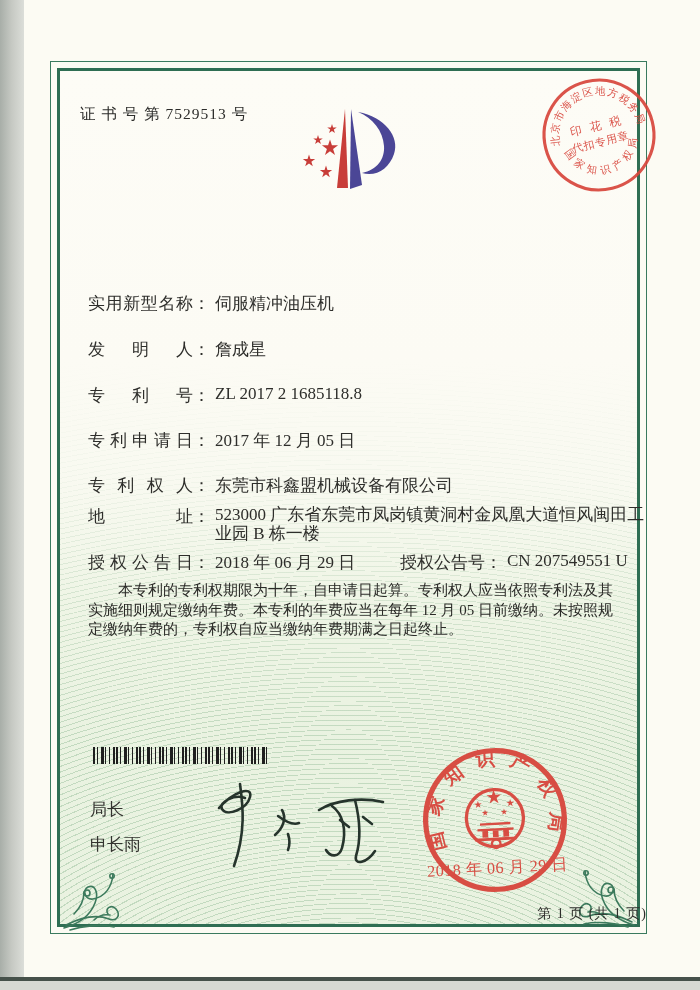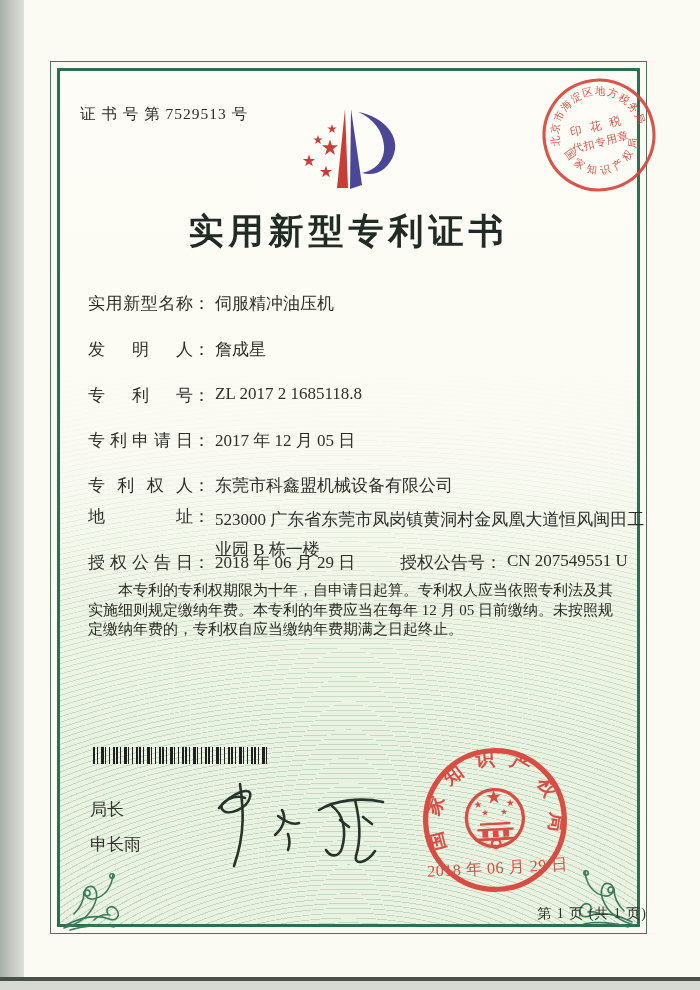--- a/index.html
+++ b/index.html
@@ -22,21 +22,21 @@
       repeating-radial-gradient(ellipse 1400px 900px at 50% 118%,rgba(96,156,108,0.30) 0 1.4px,rgba(255,255,255,0) 1.4px 7.5px);}
 
   .cert-no{position:absolute;left:80px;top:104px;font-size:15.5px;color:#2d2d2b;letter-spacing:1px;}
   .title{position:absolute;left:50px;top:208px;width:597px;text-align:center;
     font-size:35px;font-weight:bold;letter-spacing:5px;color:#212b25;}
 
   .f-row{position:absolute;left:88px;font-size:17px;color:#2e2e2b;white-space:nowrap;}
   .f-label{display:inline-block;width:105px;text-align:justify;text-align-last:justify;vertical-align:top;}
   .f-colon{vertical-align:top;}
   .f-value{margin-left:5px;vertical-align:top;}
-  .f-value.wrap{display:inline-block;width:432px;white-space:normal;line-height:30px;}
+  .f-value.wrap{display:inline-block;width:432px;white-space:normal;line-height:19px;}
   .f-pair2{position:absolute;left:312px;top:0;white-space:nowrap;}
 
   .body-text{position:absolute;left:88px;top:581px;width:525px;font-size:15px;line-height:19.5px;
     color:#2a2a27;text-align:justify;}
   .body-text p{margin:0 0 5px 0;text-indent:2em;}
 
   .barcode{position:absolute;left:93px;top:747px;width:177px;height:17px;
     background:repeating-linear-gradient(90deg,
       #1f1f1f 0 2px,rgba(0,0,0,0) 2px 4px,#1f1f1f 4px 5px,rgba(0,0,0,0) 5px 8px,
       #1f1f1f 8px 11px,rgba(0,0,0,0) 11px 12px,#1f1f1f 12px 13px,rgba(0,0,0,0) 13px 16px,
@@ -122,21 +122,20 @@
     <text font-size="11.5" fill="#d8463c" letter-spacing="1.5">
       <textPath href="#taxArcTop" startOffset="50%" text-anchor="middle">北京市海淀区地方税务局</textPath>
     </text>
     <text x="70" y="64" font-size="13" fill="#d8463c" text-anchor="middle" letter-spacing="3">印 花 税</text>
     <text x="70" y="82" font-size="12" fill="#d8463c" text-anchor="middle" letter-spacing="1">代扣专用章</text>
     <text font-size="11.5" fill="#d8463c" letter-spacing="5">
       <textPath href="#taxArcBottom" startOffset="50%" text-anchor="middle">国家知识产权局</textPath>
     </text>
   </svg>
 
-  <div class="title">实用新型专利证书</div>
 
   <div class="f-row" style="top:292px">
     <span class="f-label">实用新型名称</span><span class="f-colon">：</span><span class="f-value">伺服精冲油压机</span>
   </div>
   <div class="f-row" style="top:338px">
     <span class="f-label">发明人</span><span class="f-colon">：</span><span class="f-value">詹成星</span>
   </div>
   <div class="f-row" style="top:384px">
     <span class="f-label">专利号</span><span class="f-colon">：</span><span class="f-value">ZL 2017 2 1685118.8</span>
   </div>

